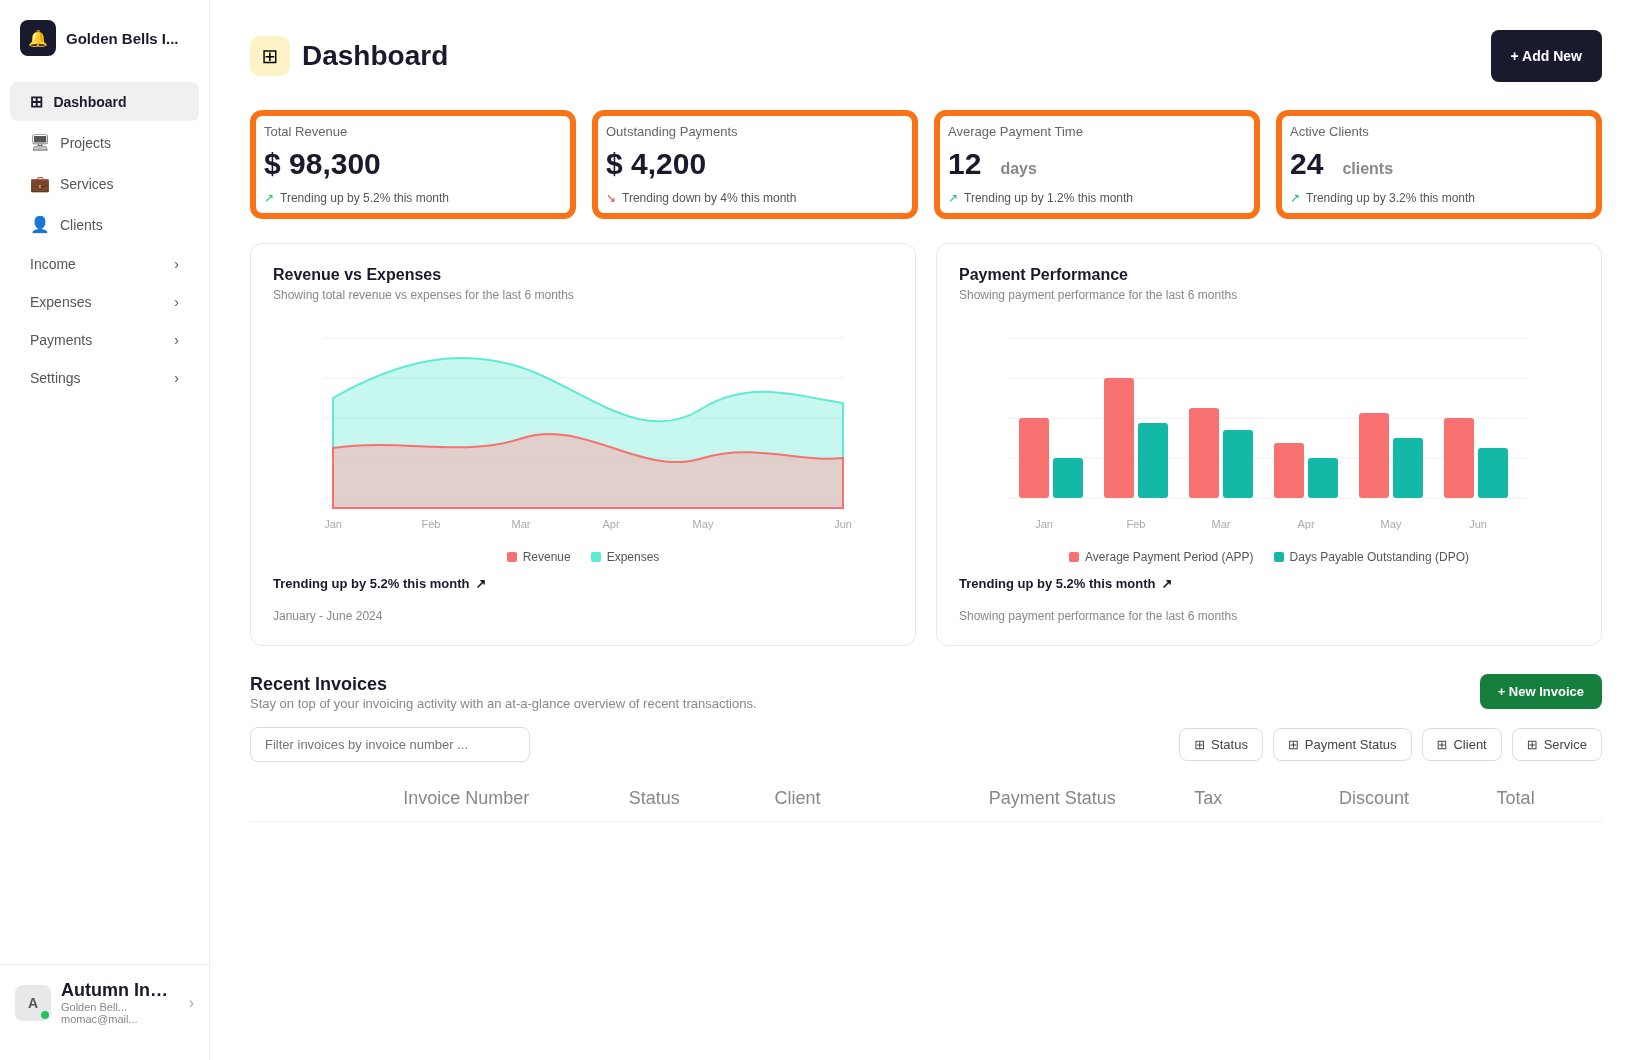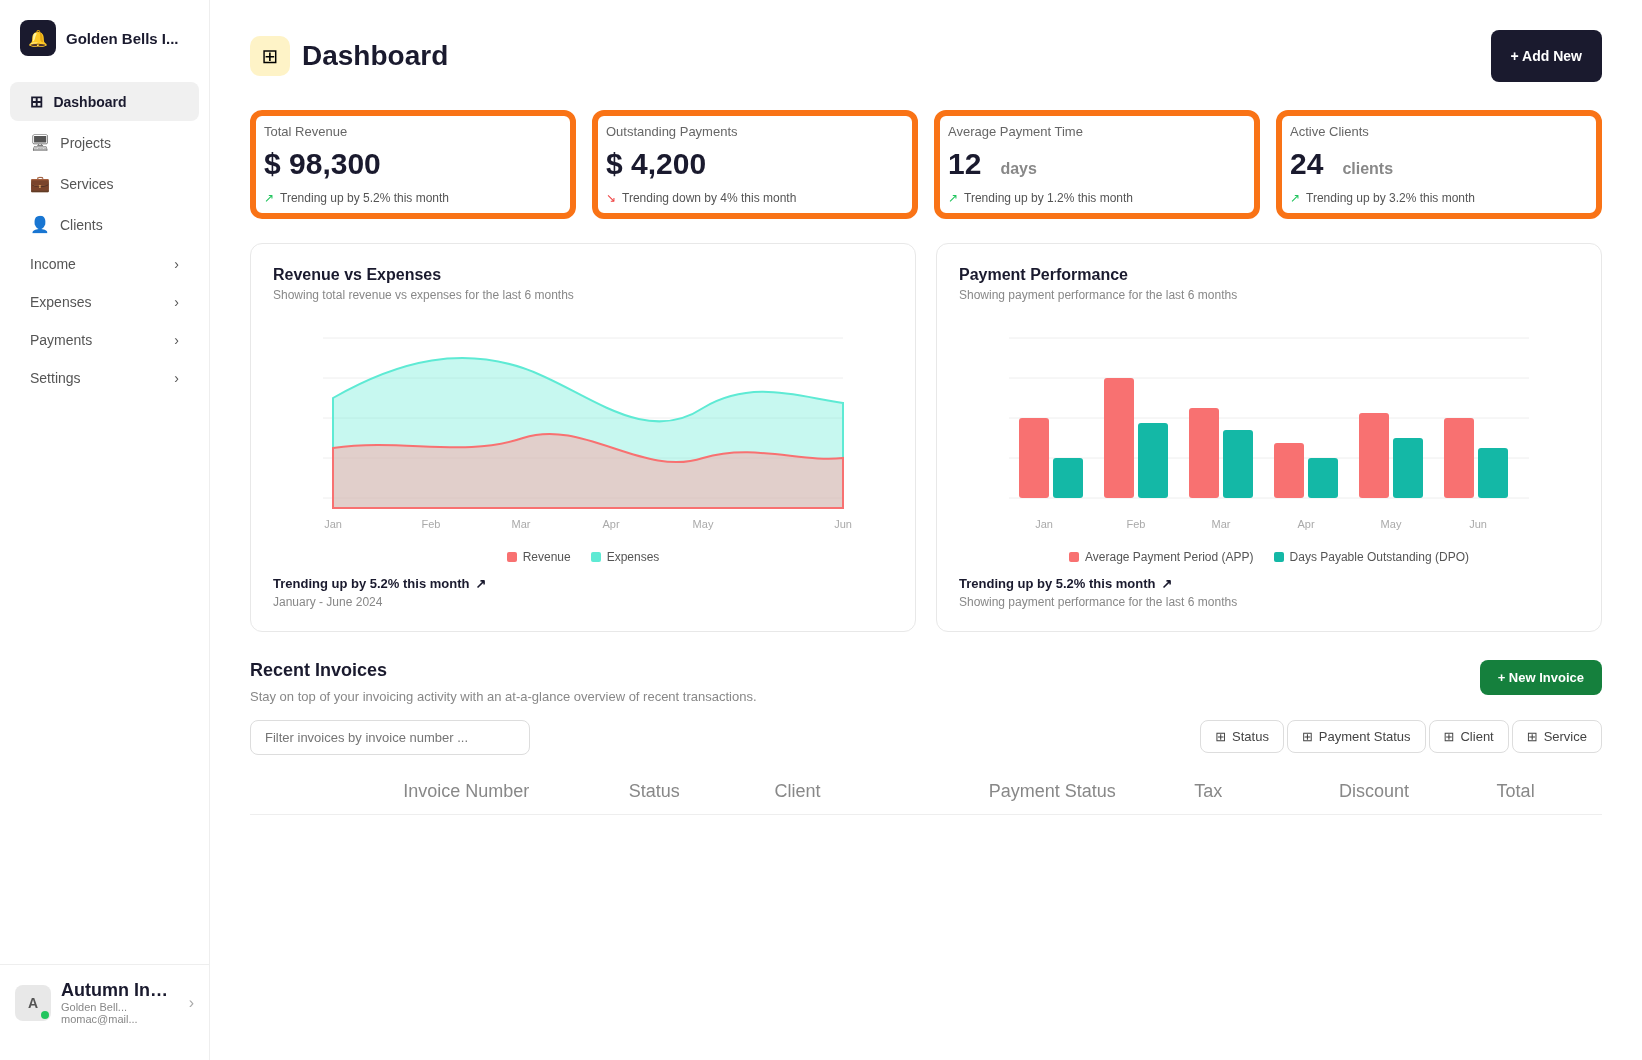--- a/index.html
+++ b/index.html
@@ -166,53 +166,53 @@
     .chart-card {
       background: #fff;
       border: 1px solid #e8e8e8;
       border-radius: 12px;
       padding: 22px;
     }
     .chart-title { font-size: 16px; font-weight: 700; color: #1a1a2e; margin-bottom: 4px; }
     .chart-subtitle { font-size: 12px; color: #888; margin-bottom: 16px; }
     .chart-footer { margin-top: 12px; }
     .chart-footer-trend { font-size: 13px; font-weight: 600; color: #1a1a2e; display: flex; align-items: center; gap: 6px; }
-    .chart-footer-sub { font-size: 12px; color: #888; margin-top: 4px; }
+    .chart-footer-sub { font-size: 12px; color: #888; margin-top: 18px; }
     .legend { display: flex; gap: 20px; margin-top: 8px; align-items: center; justify-content: center; }
     .legend-item { display: flex; align-items: center; gap: 6px; font-size: 12px; color: #555; }
     .legend-dot { width: 10px; height: 10px; border-radius: 2px; }
 
     
     .invoices-section { margin-top: 4px; }
     .invoices-header {
       display: flex;
       align-items: flex-start;
       justify-content: space-between;
       margin-bottom: 16px;
     }
     .invoices-title { font-size: 18px; font-weight: 700; color: #1a1a2e; }
-    .invoices-sub { font-size: 13px; color: #888; margin-top: 8px; }
+    .invoices-sub { font-size: 13px; color: #888; margin-top: 1px; }
     .new-invoice-btn {
       background: #15803d;
       color: white;
       border: none;
       padding: 10px 18px;
       border-radius: 8px;
       font-size: 13px;
       font-weight: 600;
       cursor: pointer;
       display: flex;
       align-items: center;
       gap: 6px;
       white-space: nowrap;
     }
     .invoices-toolbar {
       display: flex;
-      align-items: flex-start;
-      gap: 3px;
+      align-items: center;
+      gap: 10px;
       margin-bottom: 14px;
     }
     .search-input {
       flex: 0 0 280px;
       padding: 9px 14px;
       border: 1px solid #ddd;
       border-radius: 8px;
       font-size: 13px;
       color: #555;
       outline: none;

